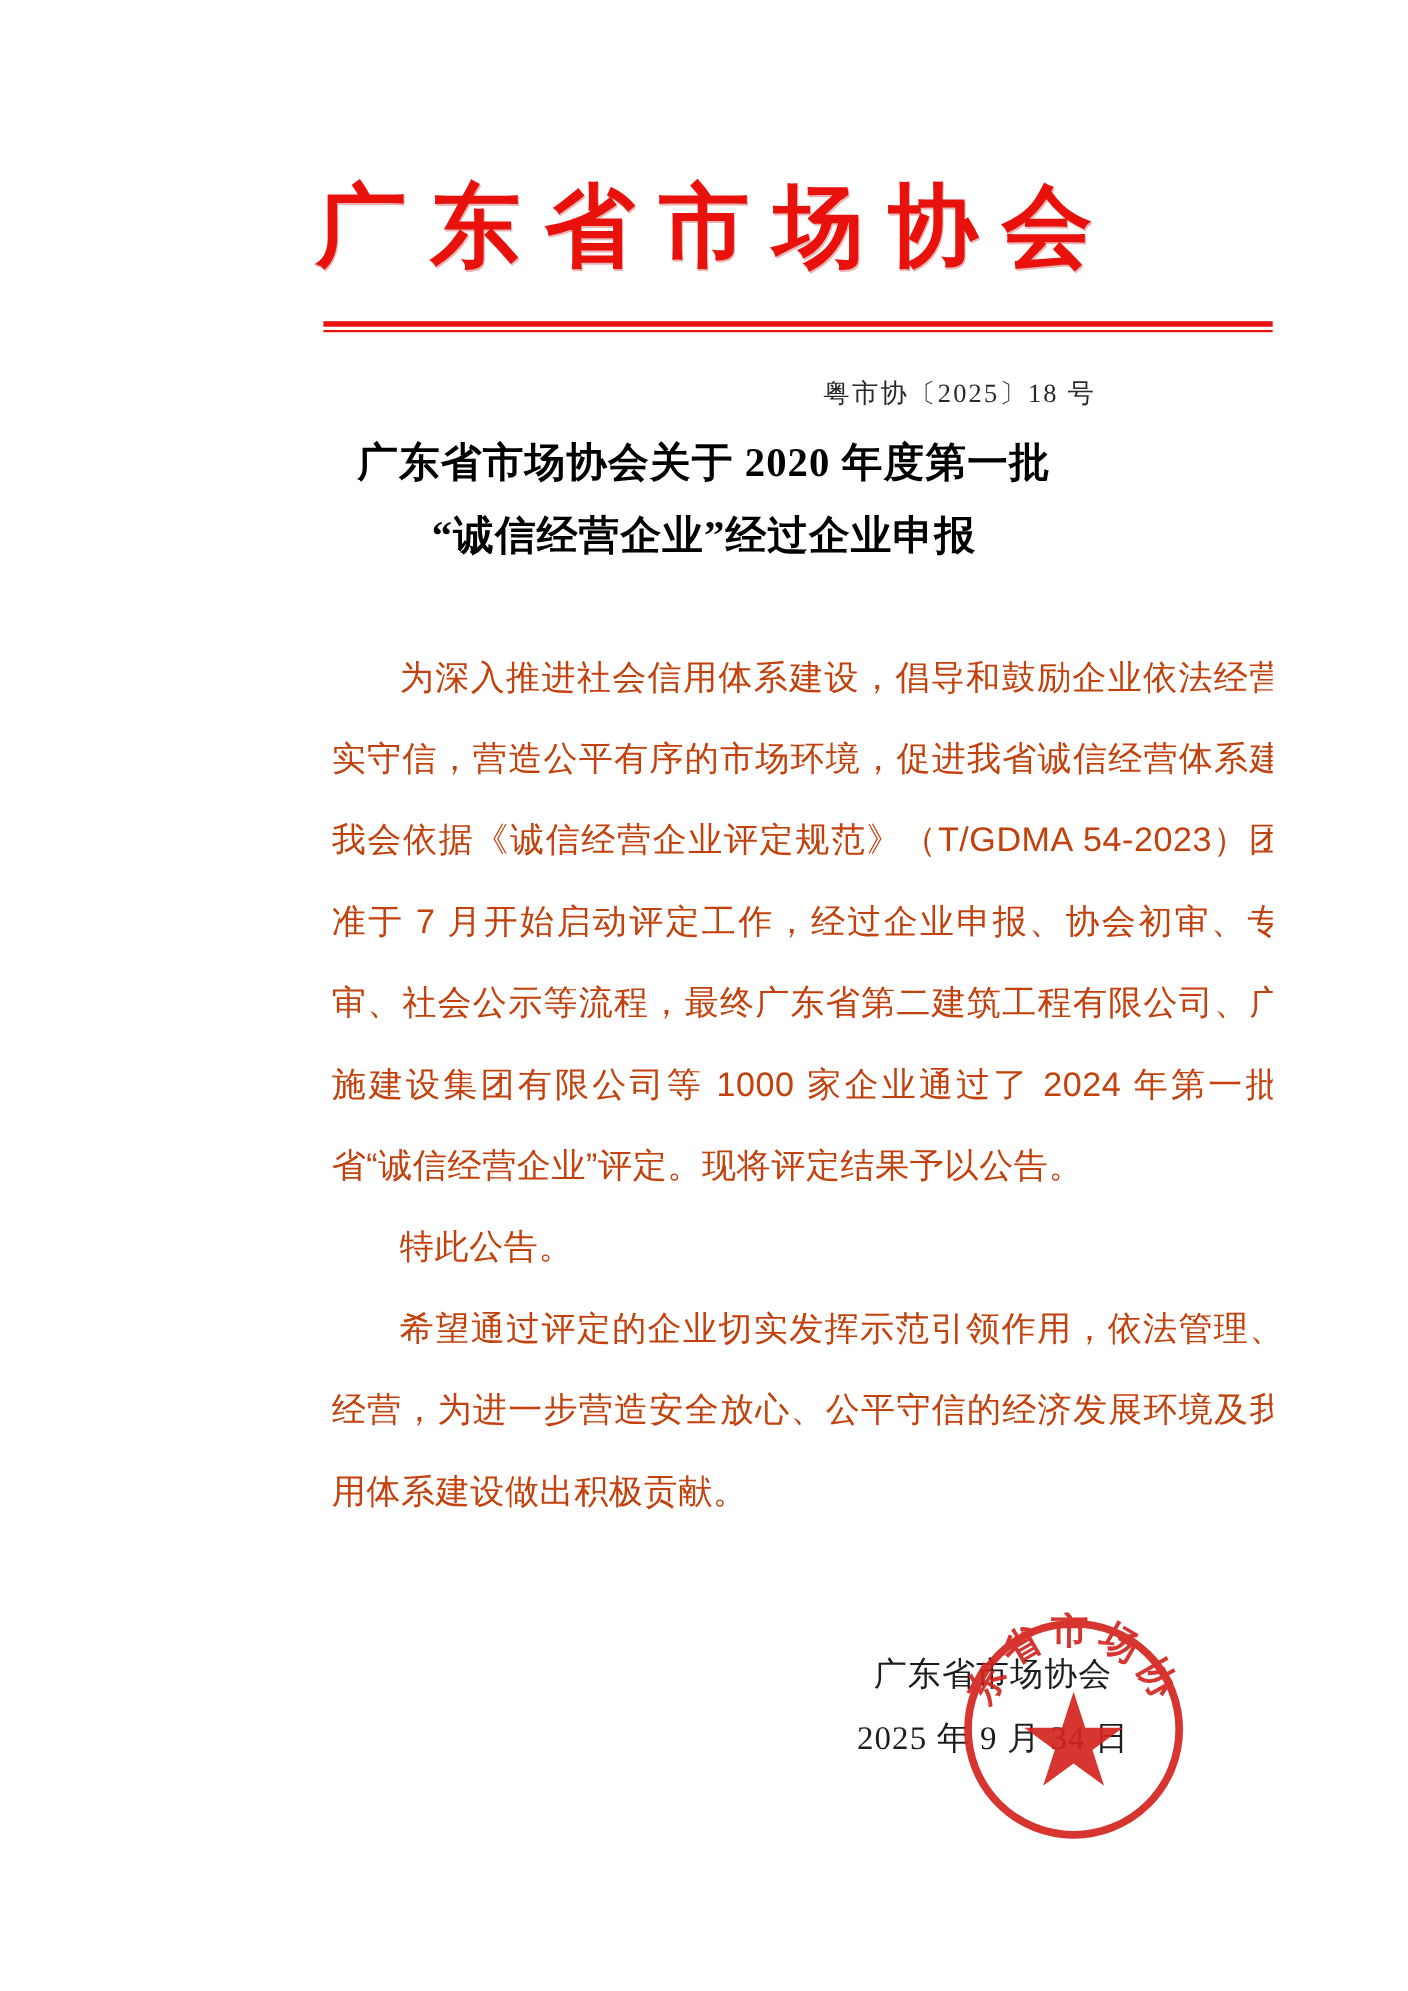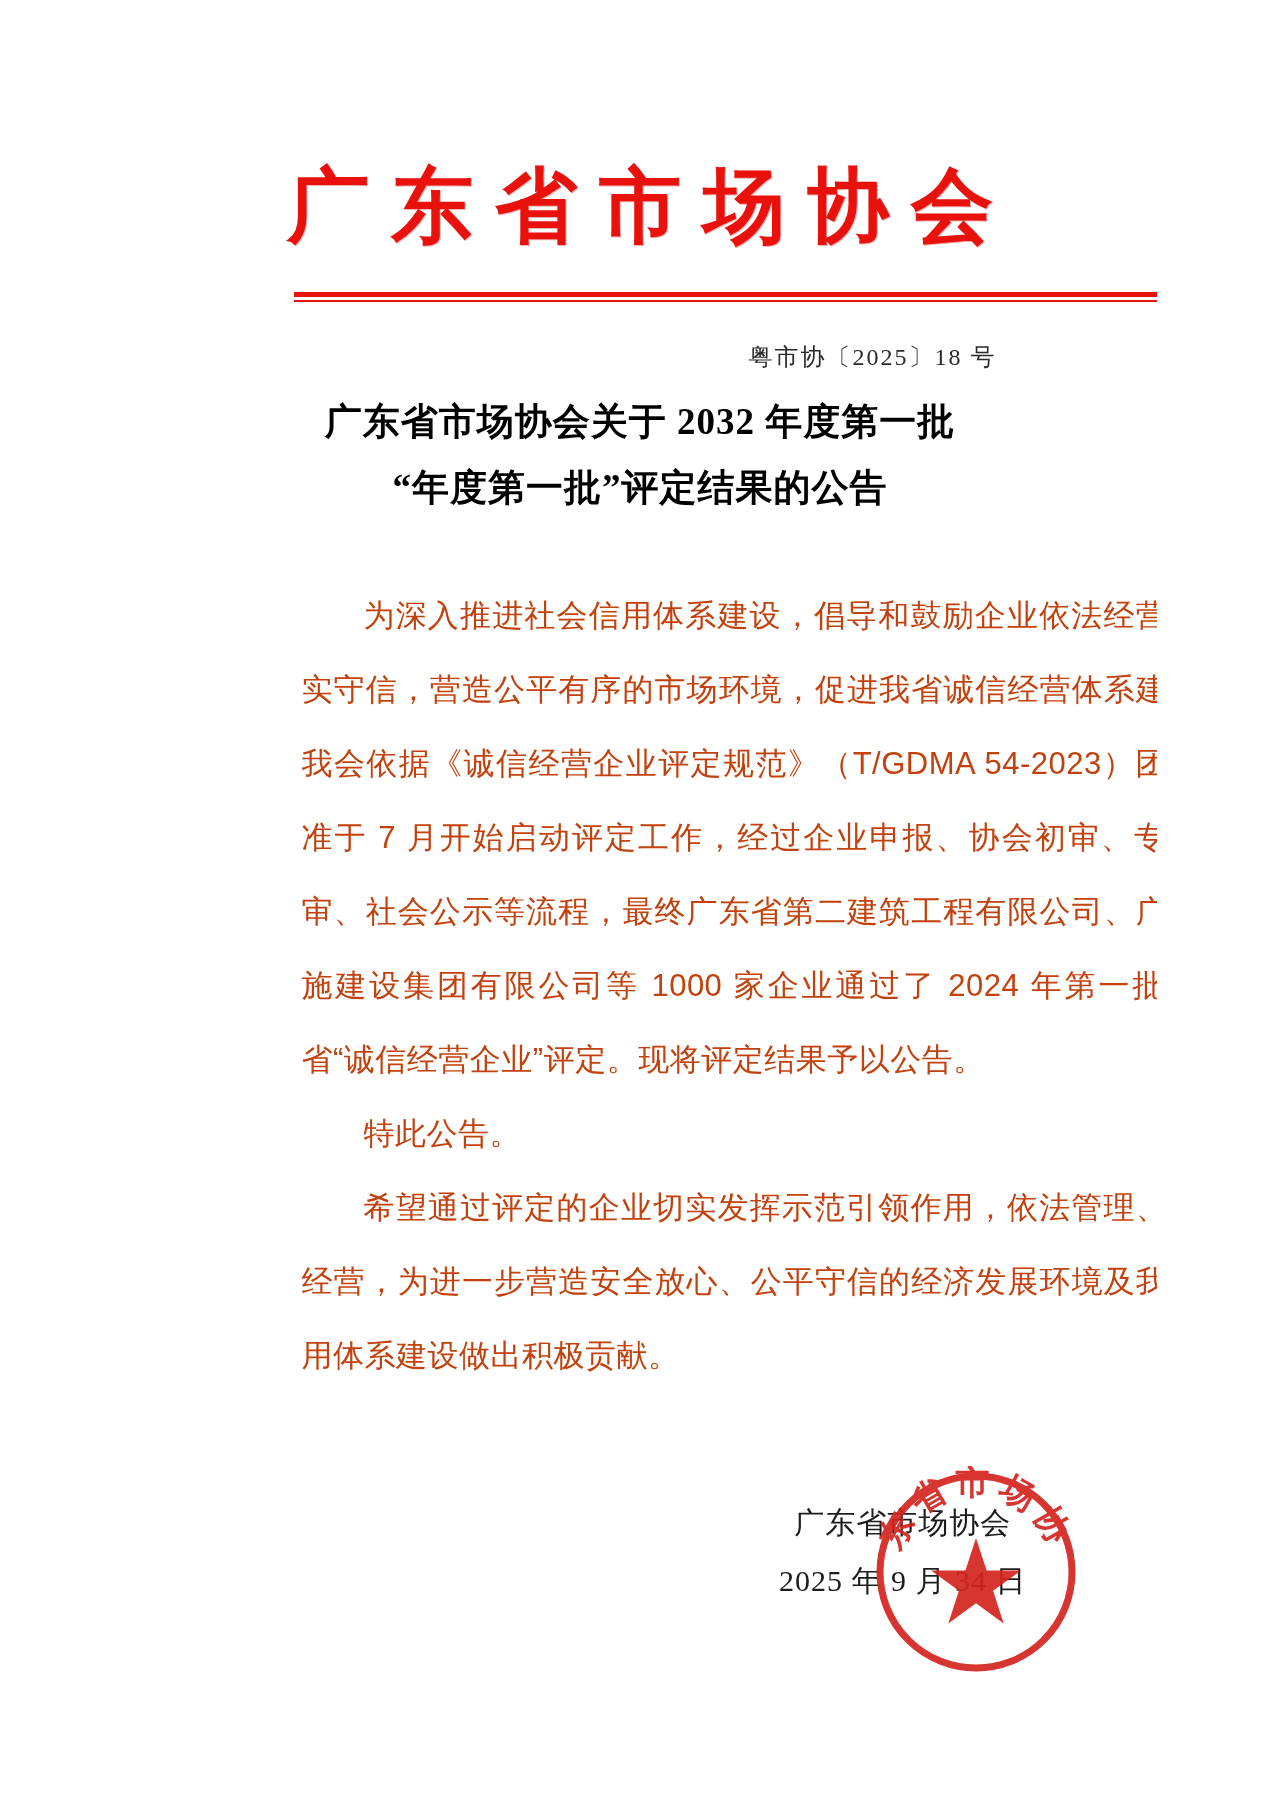--- a/index.html
+++ b/index.html
@@ -143,22 +143,22 @@
   </div>
 
   <div class="rule-wrap">
     <div class="rule-thick"></div>
     <div class="rule-thin"></div>
   </div>
 
   <div class="docnum">粤市协〔2025〕18 号</div>
 
   <div class="doc-title">
-    <span class="tl">广东省市场协会关于 2032 年度第一批</span>
-    <span class="tl">“年度第一批”评定结果的公告</span>
+    <span class="tl">广东省市场协会关于 2020 年度第一批</span>
+    <span class="tl">“诚信经营企业”经过企业申报</span>
   </div>
 
   <div class="body-area">
     <p class="para">为深入推进社会信用体系建设，倡导和鼓励企业依法经营、诚实守信，营造公平有序的市场环境，促进我省诚信经营体系建设，我会依据《诚信经营企业评定规范》（T/GDMA 54-2023）团体标准于 7 月开始启动评定工作，经过企业申报、协会初审、专家评审、社会公示等流程，最终广东省第二建筑工程有限公司、广州机施建设集团有限公司等 1000 家企业通过了 2024 年第一批广东省“诚信经营企业”评定。现将评定结果予以公告。</p>
     <p class="para">特此公告。</p>
     <p class="para">希望通过评定的企业切实发挥示范引领作用，依法管理、诚信经营，为进一步营造安全放心、公平守信的经济发展环境及我省信用体系建设做出积极贡献。</p>
   </div>
 
   <div class="signature">
     <span class="sig-line">广东省市场协会</span>

